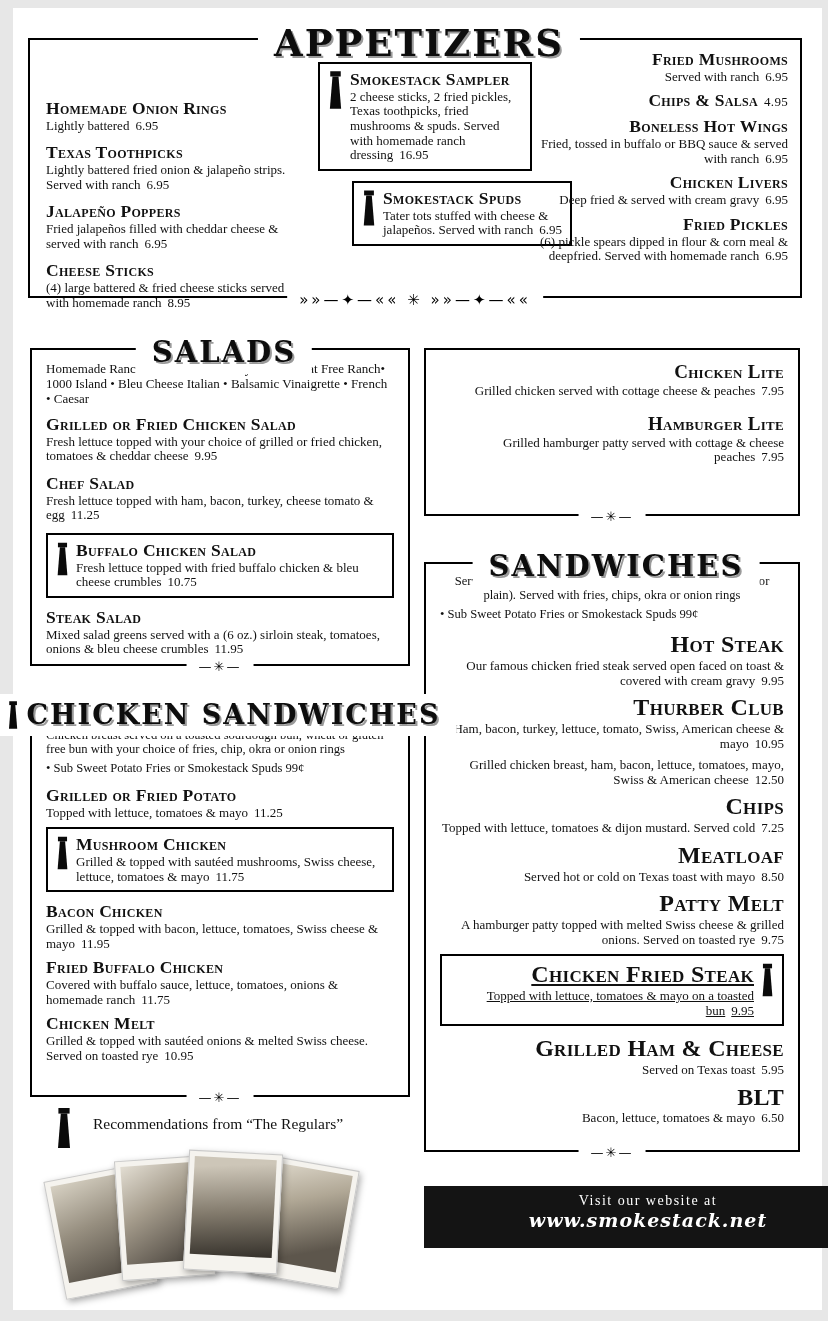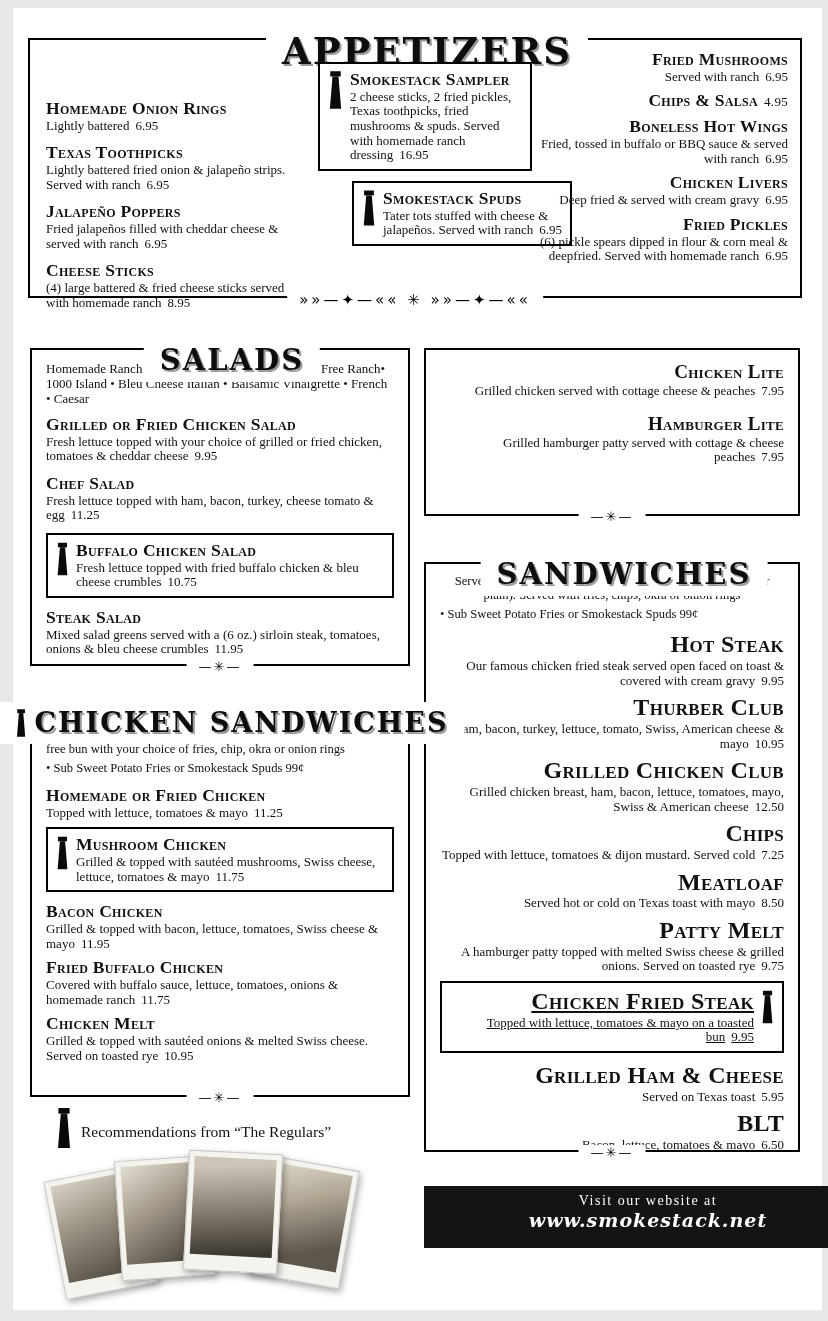--- a/index.html
+++ b/index.html
@@ -6,21 +6,21 @@
   .page{position:relative;width:828px;height:1321px;margin:0 auto;background:#ffffff;
         font-family:"Liberation Serif","DejaVu Serif",serif;color:#111;overflow:hidden;}
   .edge{position:absolute;background:#e7e7e7;}
   .edge.top{left:0;top:0;right:0;height:8px;}
   .edge.left{left:0;top:0;bottom:0;width:13px;}
   .edge.right{right:0;top:0;bottom:0;width:6px;}
   .edge.bottom{left:0;bottom:0;right:0;height:11px;}
 
   .box{position:absolute;border:2px solid #000;background:#fff;}
   .sec-title{position:absolute;top:-24px;left:50%;transform:translateX(-50%);
-             background:#fff;padding:0 16px;margin:12px;font-weight:bold;white-space:nowrap;
+             background:#fff;padding:0 16px;margin:4px;font-weight:bold;white-space:nowrap;
              text-transform:uppercase;font-family:"DejaVu Serif",serif;letter-spacing:2px;
              color:#0d0d0d;text-shadow:2px 2px 0 #9a9a9a;display:flex;align-items:center;gap:8px;}
   .t37{font-size:37px;line-height:46px;}
   .t33{font-size:29px;line-height:44px;}
   .t28{font-size:27px;line-height:42px;}
 
   .orn{position:absolute;left:50%;transform:translateX(-50%);background:#fff;
        padding:0 12px;font-family:"DejaVu Sans",sans-serif;color:#000;white-space:nowrap;}
   .orn.small{bottom:-10px;font-size:13px;letter-spacing:2px;}
   .orn.big{bottom:-13px;font-size:15px;letter-spacing:3px;}
@@ -46,21 +46,21 @@
 
   .pad{padding:12px 14px 16px 14px;}
   .dressings{margin:0 0 8px 0;font-size:13px;line-height:1.15;}
   .intro{margin:0 0 4px 0;font-size:12.6px;line-height:1.15;text-align:center;}
   .intro.leftal{text-align:left;}
   .sub{margin:0 0 10px 0;font-size:12.6px;line-height:1.2;text-align:left;}
   .lite .iname{font-size:19px;}
   .lite .item{margin-bottom:16px;}
   .sand .iname{font-size:24px;}
 
-  .recs{position:absolute;left:56px;top:1106px;display:flex;align-items:flex-end;gap:9px;}
+  .recs{position:absolute;left:56px;top:1106px;display:flex;align-items:center;gap:21px;}
   .recs-text{font-size:15.5px;padding-bottom:9px;}
 
   .photos{position:absolute;left:52px;top:1150px;width:320px;height:170px;}
   .photo{position:absolute;width:94px;height:120px;background:#f5f3ee;border:1px solid #c9c9c9;
          box-shadow:2px 3px 7px rgba(0,0,0,.35);padding:5px 5px 15px 5px;box-sizing:border-box;}
   .photo-img{width:100%;height:100%;}
   .ph1{left:2px;top:22px;transform:rotate(-11deg);}
   .ph2{left:66px;top:8px;transform:rotate(-4deg);}
   .ph3{left:134px;top:2px;transform:rotate(3deg);z-index:2;}
   .ph4{left:204px;top:12px;transform:rotate(10deg);}
@@ -225,21 +225,20 @@
       <p class="sub">• Sub Sweet Potato Fries or Smokestack Spuds  99¢</p>
       <div class="item">
         <h3 class="iname">Hot Steak</h3>
         <p class="idesc"><span>Our famous chicken fried steak served open faced on toast &amp; covered with cream gravy</span><span class="price">9.95</span></p>
       </div>
       <div class="item">
         <h3 class="iname">Thurber Club</h3>
         <p class="idesc"><span>Ham, bacon, turkey, lettuce, tomato, Swiss, American cheese &amp; mayo</span><span class="price">10.95</span></p>
       </div>
       <div class="item">
-        <h3 class="iname">Grilled Chicken Club</h3>
         <p class="idesc"><span>Grilled chicken breast, ham, bacon, lettuce, tomatoes, mayo, Swiss &amp; American cheese</span><span class="price">12.50</span></p>
       </div>
       <div class="item">
         <h3 class="iname">Chips</h3>
         <p class="idesc"><span>Topped with lettuce, tomatoes &amp; dijon mustard. Served cold</span><span class="price">7.25</span></p>
       </div>
       <div class="item">
         <h3 class="iname">Meatloaf</h3>
         <p class="idesc"><span>Served hot or cold on Texas toast with mayo</span><span class="price">8.50</span></p>
       </div>
@@ -276,21 +275,21 @@
           <svg class="stack" viewBox="0 0 20 50" width="11" height="30">
             <use href="#stackshape"></use>
           </svg>
         </span>
       <span>Chicken Sandwiches</span>
     </h2>
     <div class="pad" style="padding-top:14px;">
       <p class="intro leftal">Chicken breast served on a toasted sourdough bun, wheat or gluten free bun with your choice of fries, chip, okra or onion rings</p>
       <p class="sub">• Sub Sweet Potato Fries or  Smokestack Spuds  99¢</p>
       <div class="item">
-        <h3 class="iname">Homemade or Fried Chicken</h3>
+        <h3 class="iname">Grilled or Fried Potato</h3>
         <p class="idesc"><span>Topped with lettuce, tomatoes &amp; mayo</span><span class="price">11.25</span></p>
       </div>
       <div class="feat inline-feat">
         <span class="stackwrap">
             <svg class="stack" viewBox="0 0 20 50" width="13" height="36">
               <use href="#stackshape"></use>
             </svg>
           </span>
         <div class="feat-body">
           <h3 class="iname">Mushroom Chicken</h3>

